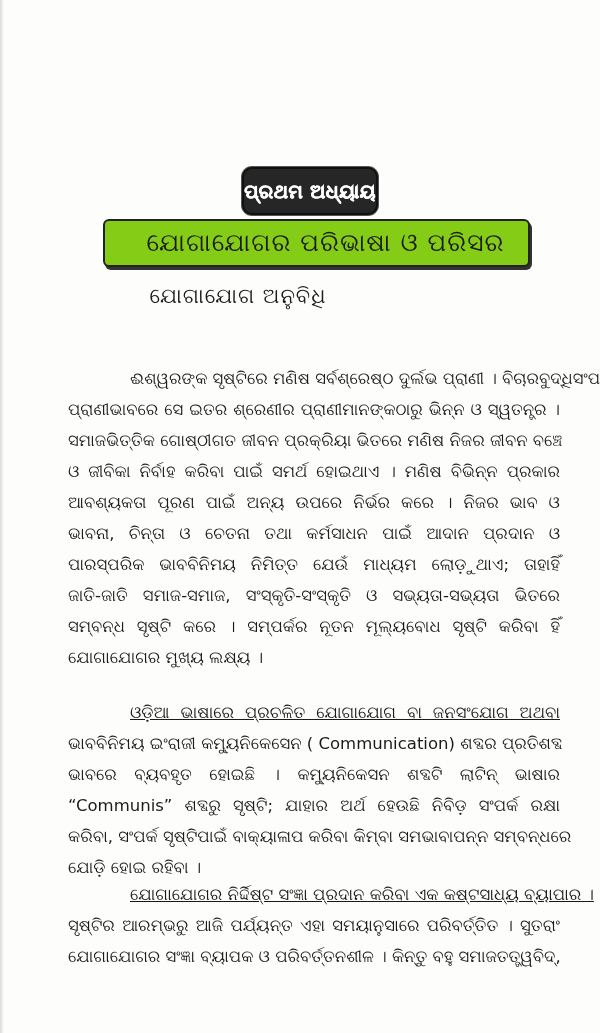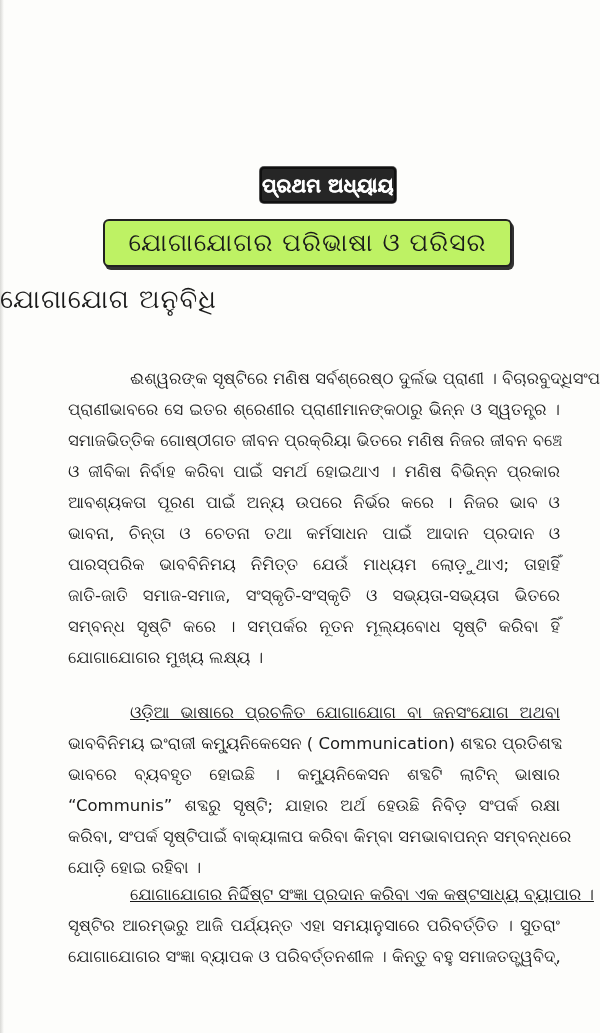--- a/index.html
+++ b/index.html
@@ -9,40 +9,40 @@
     font-family: "DejaVu Sans", "Liberation Sans", sans-serif;
     color: #1a1a1a;
     position: relative;
   }
   .page { position: absolute; left: 0; top: 0; width: 600px; height: 1033px; }
   .left-edge {
     position: absolute; left: 0; top: 0; width: 4px; height: 1033px;
     background: linear-gradient(to right, #d9d9d6, #fdfdfb);
   }
   .chapter-label {
-    position: absolute; left: 260px; top: 167px; width: 136px; height: 36px;
-    background: #262626; border-radius: 4px;
+    position: absolute; left: 242px; top: 167px; width: 136px; height: 48px;
+    background: #262626; border-radius: 10px;
     box-shadow: inset 0 0 0 2px #111, 0 0 0 1px #555;
     display: flex; align-items: center; justify-content: center;
   }
   .chapter-label span {
     color: #fff; font-weight: bold; font-size: 19px; letter-spacing: 0.5px;
     -webkit-text-stroke: 0.6px #fff;
   }
   .title-box {
     position: absolute; left: 103px; top: 219px; width: 405px; height: 44px;
     border: 2px solid #222; border-radius: 6px;
     box-shadow: 2px 3px 0 #333;
-    background: #bef264;
-    display: flex; align-items: center; justify-content: center;
+    background: #84cc16;
+    display: flex; align-items: center; justify-content: center; padding-left: 18px;
   }
   .title-box span { font-size: 25px; letter-spacing: 1px; color: #1a1a1a; }
   .subtitle {
-    position: absolute; left: 0; width: 476px; top: 284px; 
-    font-size: 26px; letter-spacing: 1px; color: #1a1a1a;
+    position: absolute; left: 0; width: 476px; top: 284px; text-align: center;
+    font-size: 21px; letter-spacing: 1px; color: #1a1a1a;
   }
   .section-heading {
     position: absolute; left: 68px; top: 343px; font-size: 17px; color: #1a1a1a;
   }
   .body-text {
     position: absolute; left: 68px; width: 492px; font-size: 16.5px;
     line-height: 31px; color: #1a1a1a;
   }
   .line { display: block; white-space: nowrap; text-align: justify; text-align-last: justify; }
   .line.last { text-align-last: left; }

